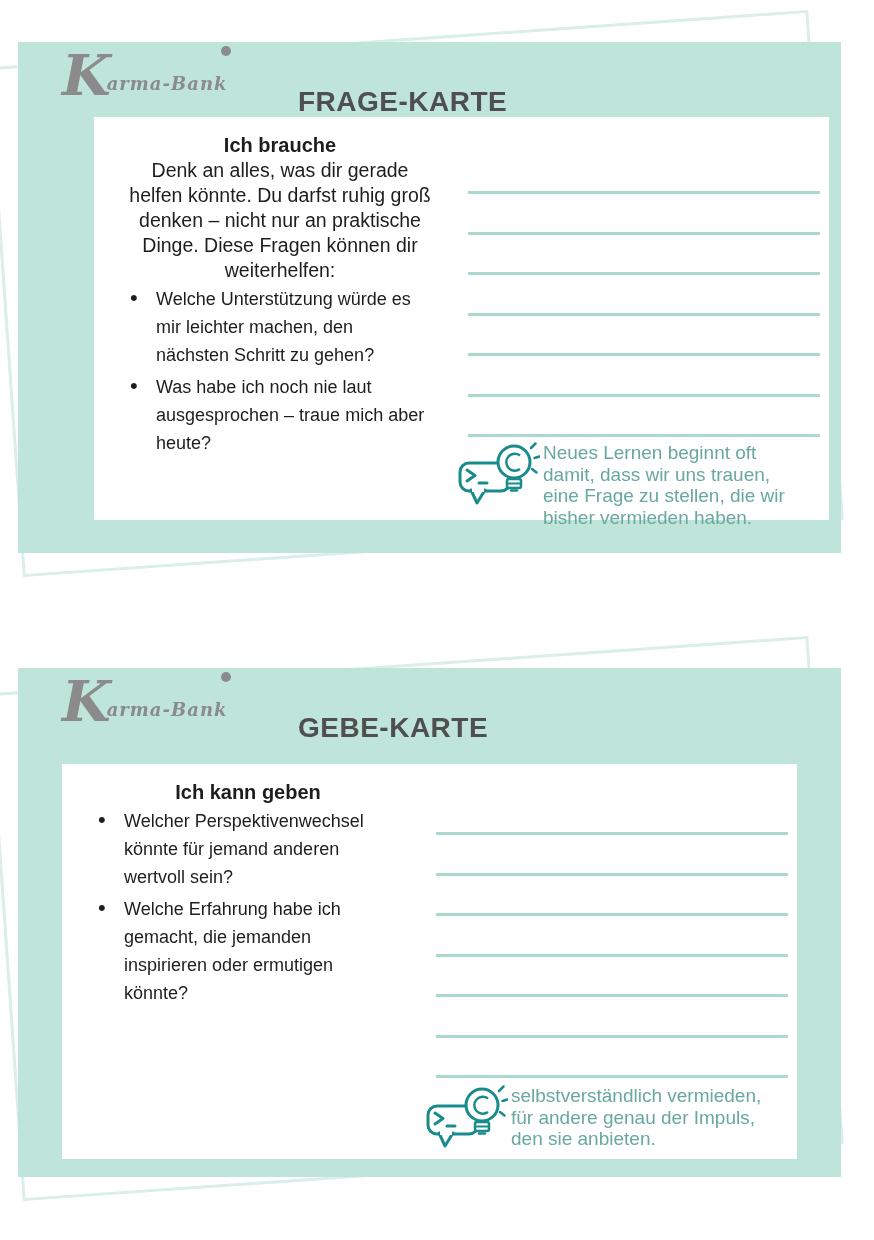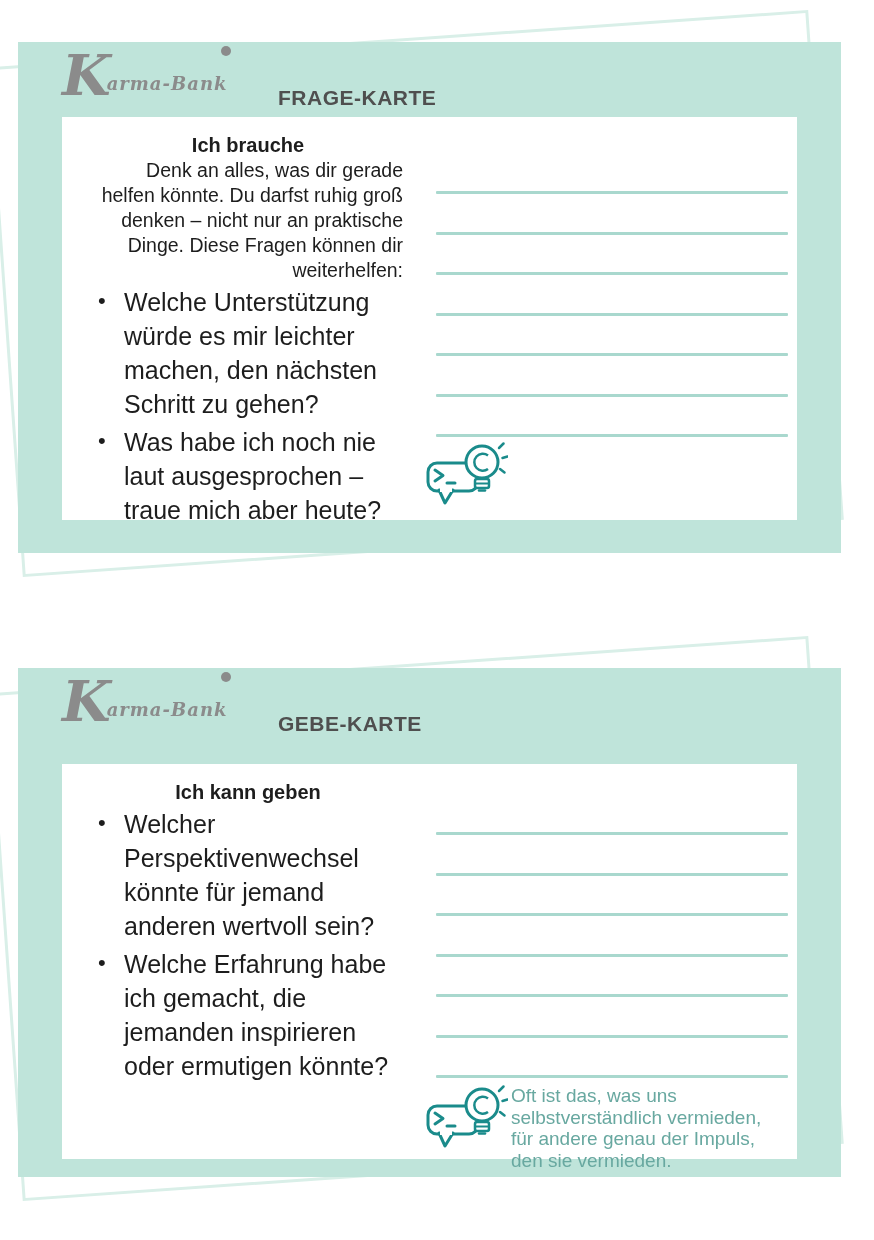--- a/index.html
+++ b/index.html
@@ -18,32 +18,32 @@
   }
 
   
   .logo{position:absolute;left:44px;top:8px;display:flex;align-items:flex-end;color:var(--logo-gray,#8b8b8b);}
   .logo-k{position:relative;font-family:"DejaVu Serif",serif;font-style:italic;font-weight:bold;
           font-size:56px;line-height:0.92;}
   .logo-dot{position:absolute;right:-4px;top:-4px;width:10px;height:10px;border-radius:50%;
           background:var(--logo-gray,#8b8b8b);}
   .logo-word{font-family:"DejaVu Serif",serif;font-weight:bold;font-style:italic;
           font-size:18px;letter-spacing:1px;margin:0 0 8px -4px;}
-  .header-title{position:absolute;left:260px;top:44px;font-size:21px;font-weight:bold;
+  .header-title{position:absolute;left:280px;top:44px;font-size:28px;font-weight:bold;
           letter-spacing:0.5px;color:var(--header-title,#4f4f4f);}
 
   
   .panel{position:absolute;left:44px;width:735px;background:var(--panel-bg,#ffffff);}
-  .panel-1{top:75px;height:403px;}
+  .panel-1{top:75px;height:403px;margin-left:32px;}
   .panel-2{top:96px;height:395px;}
 
   .left-col{position:absolute;left:0;top:6px;width:372px;color:var(--body-text,#1d1d1d);}
   .panel-title{margin:10px 0 0;text-align:center;font-size:20px;font-weight:bold;line-height:25px;}
-  .intro{margin:0;padding:0 31px;text-align:right;font-size:19.5px;line-height:25px;}
-  .bullets{margin:2px 0 0;padding:0 0 0 36px;list-style:none;font-size:25px;line-height:34px;width:300px;}
+  .intro{margin:0;padding:0 31px;text-align:center;font-size:19.5px;line-height:25px;}
+  .bullets{margin:2px 0 0;padding:0 0 0 36px;list-style:none;font-size:18px;line-height:28px;width:300px;}
   .bullets li{position:relative;padding-left:26px;margin-bottom:4px;}
   .bullets li::before{content:"•";position:absolute;left:0;top:-1px;font-size:22px;}
 
   .lines{position:absolute;left:374px;width:352px;}
   .panel-1 .lines{top:74px;}
   .panel-2 .lines{top:68px;}
   .wline{height:3px;border-radius:1px;background:var(--answer-line,#a9d8ce);margin-bottom:37.5px;}
 
   .tip{position:absolute;left:364px;width:368px;display:flex;}
   .panel-1 .tip{top:324px;}
@@ -98,20 +98,26 @@
               <circle cx="56" cy="21" r="16" fill="#ffffff"></circle>
               <path d="M62 14.5 A8.5 8.5 0 1 0 62 28" stroke-width="2.5"></path>
               <rect x="49" y="38" width="14" height="9" rx="2" fill="#ffffff" stroke-width="2.5"></rect>
               <line x1="49" y1="42.5" x2="63" y2="42.5" stroke-width="2"></line>
               <path d="M53 49.5 L59 49.5" stroke-width="2.5" stroke-linecap="round"></path>
               <line x1="73" y1="7" x2="77.5" y2="2.5" stroke-width="2.5" stroke-linecap="round"></line>
               <line x1="76.5" y1="17" x2="81.5" y2="15.5" stroke-width="2.5" stroke-linecap="round"></line>
               <line x1="74" y1="28" x2="78.5" y2="31.5" stroke-width="2.5" stroke-linecap="round"></line>
             </g>
           </svg>
+          <div class="tip-text">
+            <div>Neues Lernen beginnt oft</div>
+            <div>damit, dass wir uns trauen,</div>
+            <div>eine Frage zu stellen, die wir</div>
+            <div>bisher vermieden haben.</div>
+          </div>
         </div>
       </div>
     </div>
   </div>
 
   <div class="group" style="top:0;height:620px;">
     <div class="ghost" style="left:18px;top:668px;width:817px;height:503px;"></div>
     <div class="card" style="top:668px;height:509px;">
       <div class="logo">
         <span class="logo-k">K</span>
@@ -151,23 +157,22 @@
               <path d="M62 14.5 A8.5 8.5 0 1 0 62 28" stroke-width="2.5"></path>
               <rect x="49" y="38" width="14" height="9" rx="2" fill="#ffffff" stroke-width="2.5"></rect>
               <line x1="49" y1="42.5" x2="63" y2="42.5" stroke-width="2"></line>
               <path d="M53 49.5 L59 49.5" stroke-width="2.5" stroke-linecap="round"></path>
               <line x1="73" y1="7" x2="77.5" y2="2.5" stroke-width="2.5" stroke-linecap="round"></line>
               <line x1="76.5" y1="17" x2="81.5" y2="15.5" stroke-width="2.5" stroke-linecap="round"></line>
               <line x1="74" y1="28" x2="78.5" y2="31.5" stroke-width="2.5" stroke-linecap="round"></line>
             </g>
           </svg>
           <div class="tip-text">
-            <div>Oft ist das, was uns</div>
             <div>selbstverständlich vermieden,</div>
             <div>für andere genau der Impuls,</div>
-            <div>den sie vermieden.</div>
+            <div>den sie anbieten.</div>
           </div>
         </div>
       </div>
     </div>
   </div>
 
 </div>
 
 </body></html>

